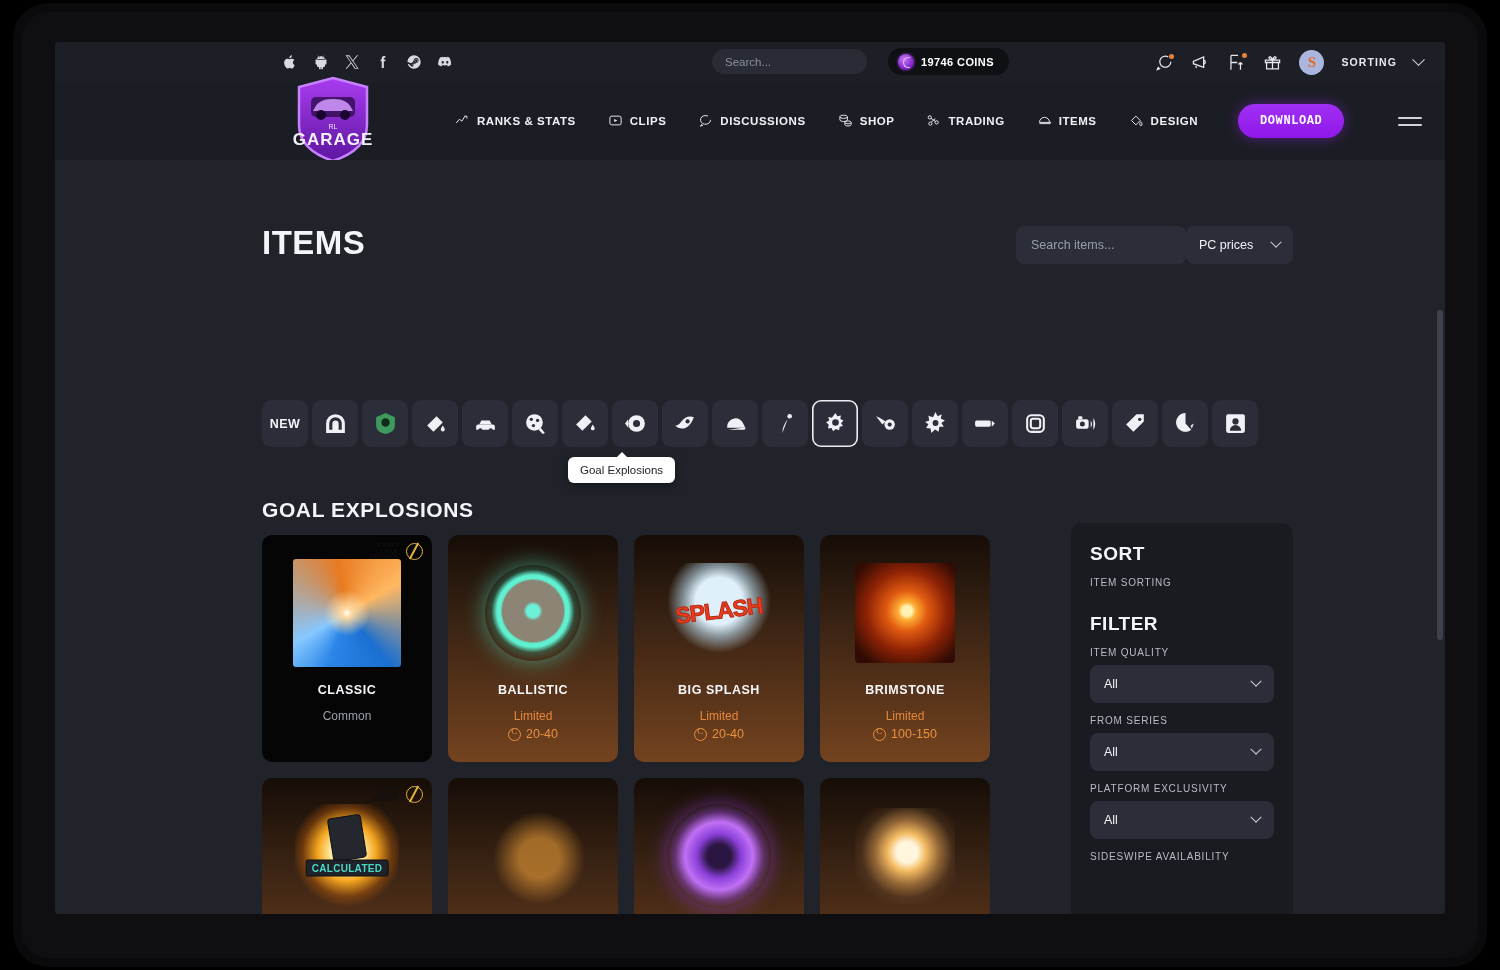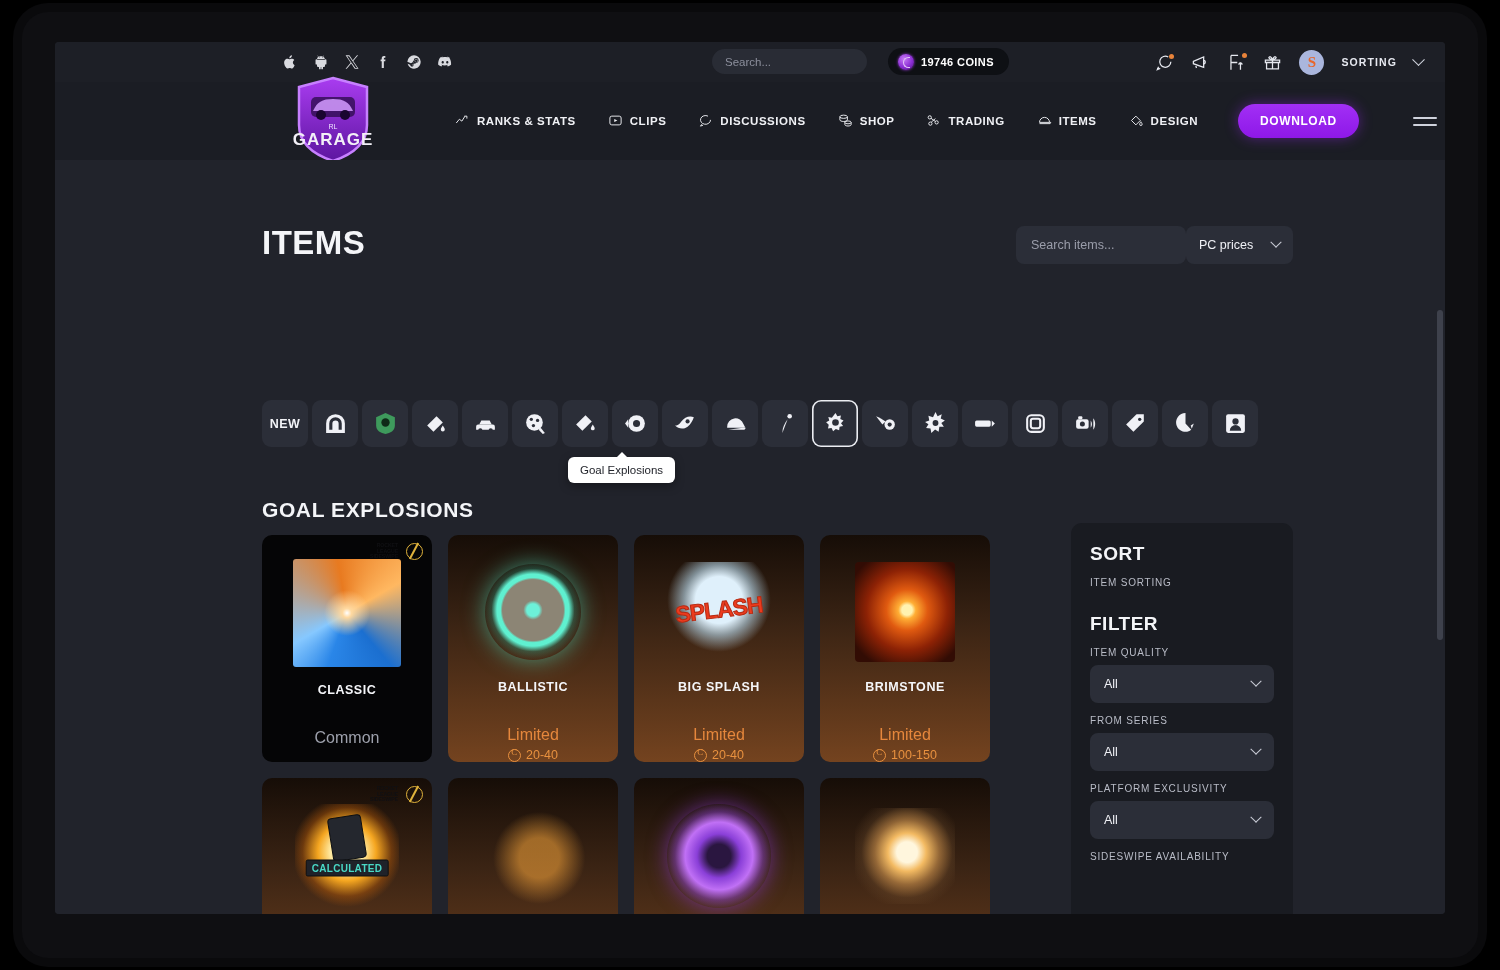--- a/index.html
+++ b/index.html
@@ -89,21 +89,21 @@
     display: flex; align-items: center; gap: 7px;
     color: #f0f1f5; font-size: 11.5px; font-weight: bold; letter-spacing: .55px;
     cursor: pointer; white-space: nowrap;
   }
   .nav-item svg { width: 15px; height: 15px; fill: none; stroke: #f0f1f5; stroke-width: 1.5; }
   .dl-btn {
     margin-left: 8px; height: 34px; padding: 0 22px;
     background: linear-gradient(180deg,#a22ff5,#8e18e8);
     border: none; border-radius: 17px;
     color: #fff; font-size: 12px; font-weight: bold; letter-spacing: .6px;
-    cursor: pointer; font-family: Liberation Sans, sans-serif;
+    cursor: pointer; font-family: Liberation Mono, monospace;
     box-shadow: 0 0 14px rgba(150,40,240,.45);
   }
   .burger { margin-left: 22px; width: 24px; cursor: pointer; }
   .burger span { display: block; height: 2px; background: #cfd2dc; margin: 5px 0; border-radius: 1px; }
 
   
   .body { position: relative; height: 754px; background: #21232b; }
   .page-title {
     position: absolute; left: 207px; top: 64px;
     color: #f4f5f8; font-size: 33px; font-weight: bold; letter-spacing: .5px;
@@ -174,21 +174,21 @@
   }
   .card.common { background: #050506; }
   .card-art {
     margin-top: 22px; width: 112px; height: 112px;
     display: flex; align-items: center; justify-content: center;
   }
   .card-name {
     margin-top: 14px; color: #f5f6f9; font-size: 12.5px; font-weight: bold; letter-spacing: .55px;
     text-align: center; padding: 0 6px;
   }
-  .card-rarity { margin-top: 32px; font-size: 16px; }
+  .card-rarity { margin-top: 12px; font-size: 12px; }
   .card-rarity.limited { color: #e6873c; }
   .card-rarity.common { color: #9da0ab; }
   .card-price { margin-top: 4px; display: flex; align-items: center; gap: 5px;
     color: #e8913f; font-size: 12.5px; }
   .credit-ic { width: 13px; height: 13px; border: 1.4px solid #e8913f; border-radius: 50%;
     position: relative; }
   .credit-ic::after { content:"C"; position:absolute; left:2.2px; top:-2.2px; font-size:9px; color:#e8913f;
     font-family:"Liberation Serif", serif; }
   .sideswipe-badge {
     position: absolute; right: 34px; top: 8px;

